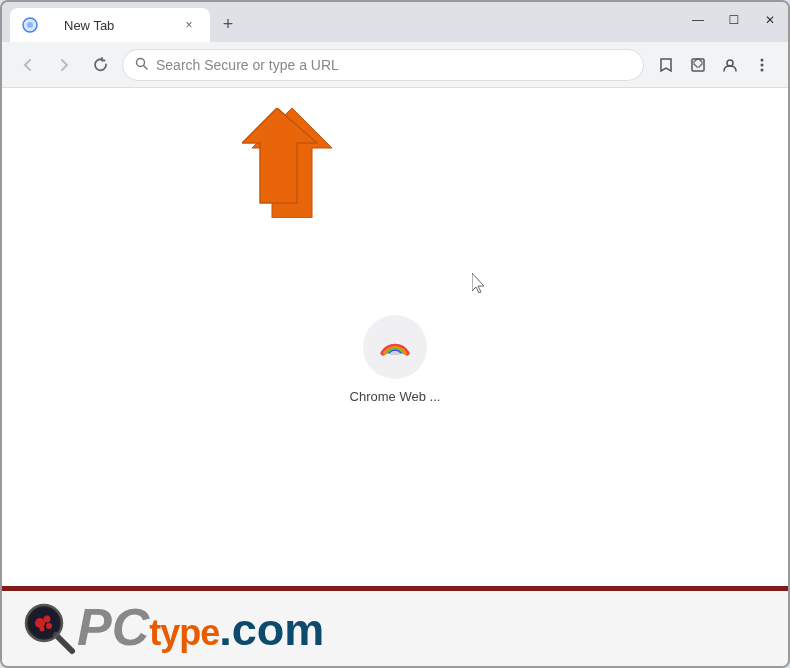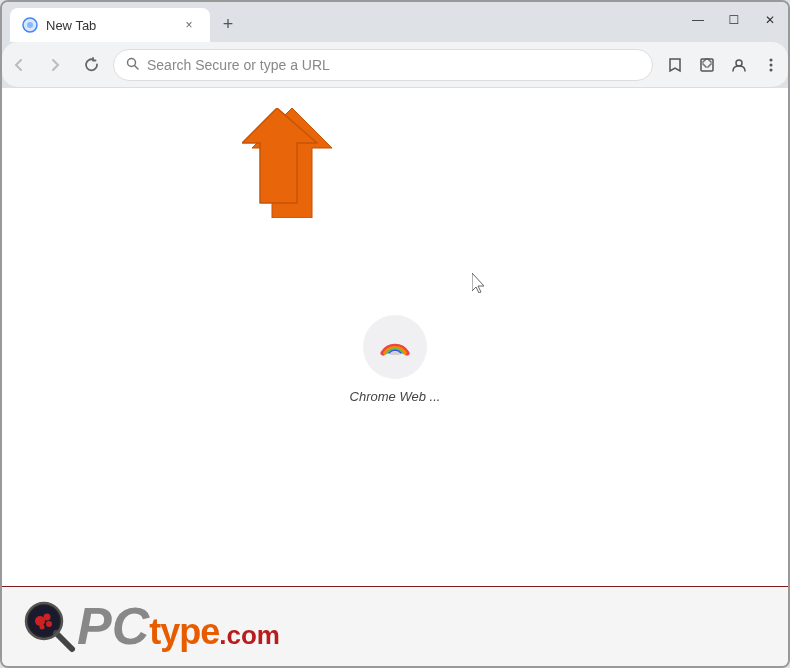--- a/index.html
+++ b/index.html
@@ -38,20 +38,21 @@
 
     .tab-favicon {
       width: 16px;
       height: 16px;
     }
 
     .tab-title {
       font-size: 13px;
       color: #333;
       flex: 1;
+      margin-left: 18px;
     }
 
     .tab-close {
       width: 18px;
       height: 18px;
       border-radius: 50%;
       display: flex;
       align-items: center;
       justify-content: center;
       font-size: 12px;
@@ -92,24 +93,23 @@
       align-items: center;
       justify-content: center;
     }
 
     
     .toolbar {
       background: #f1f3f4;
       height: 46px;
       display: flex;
       align-items: center;
-      padding: 0 3px;
+      padding: 0 12px;
       gap: 8px;
       border-bottom: 1px solid #ddd;
-      border-radius: 16px;
     }
 
     .nav-btn {
       width: 28px;
       height: 28px;
       border-radius: 50%;
       display: flex;
       align-items: center;
       justify-content: center;
       color: #888;
@@ -186,21 +186,20 @@
       width: 100px;
       height: 110px;
     }
 
     
     .shortcuts {
       display: flex;
       gap: 40px;
       align-items: flex-start;
       margin-top: 40px;
-      font-style: italic;
     }
 
     .shortcut-item {
       display: flex;
       flex-direction: column;
       align-items: center;
       gap: 10px;
       cursor: pointer;
     }
 
@@ -241,21 +240,21 @@
     .watermark-bar {
       position: absolute;
       bottom: 0;
       left: 0;
       right: 0;
       height: 80px;
       background: #f5f5f5;
       display: flex;
       align-items: center;
       padding: 0 20px;
-      border-top: 1px solid #7f1d1d;
+      border-top: 5px solid #7f1d1d;
     }
 
     .pc-icon {
       width: 55px;
       height: 55px;
     }
 
     .pc-text {
       display: flex;
       align-items: baseline;
@@ -269,23 +268,23 @@
     }
 
     .risk-text {
       font-size: 36px;
       font-weight: 700;
       color: #e85c00;
       letter-spacing: -1px;
     }
 
     .dot-com {
-      font-size: 26px;
+      font-size: 45px;
       font-weight: 700;
-      color: #b91c1c;
+      color: #0c4a6e;
     }
   </style>
 </head>
 <body>
 
 <div class="title-bar">
   <div class="tab">
 
     <svg class="tab-favicon" viewBox="0 0 16 16">
       <circle cx="8" cy="8" r="7" fill="#4285f4" opacity="0.2"></circle>

